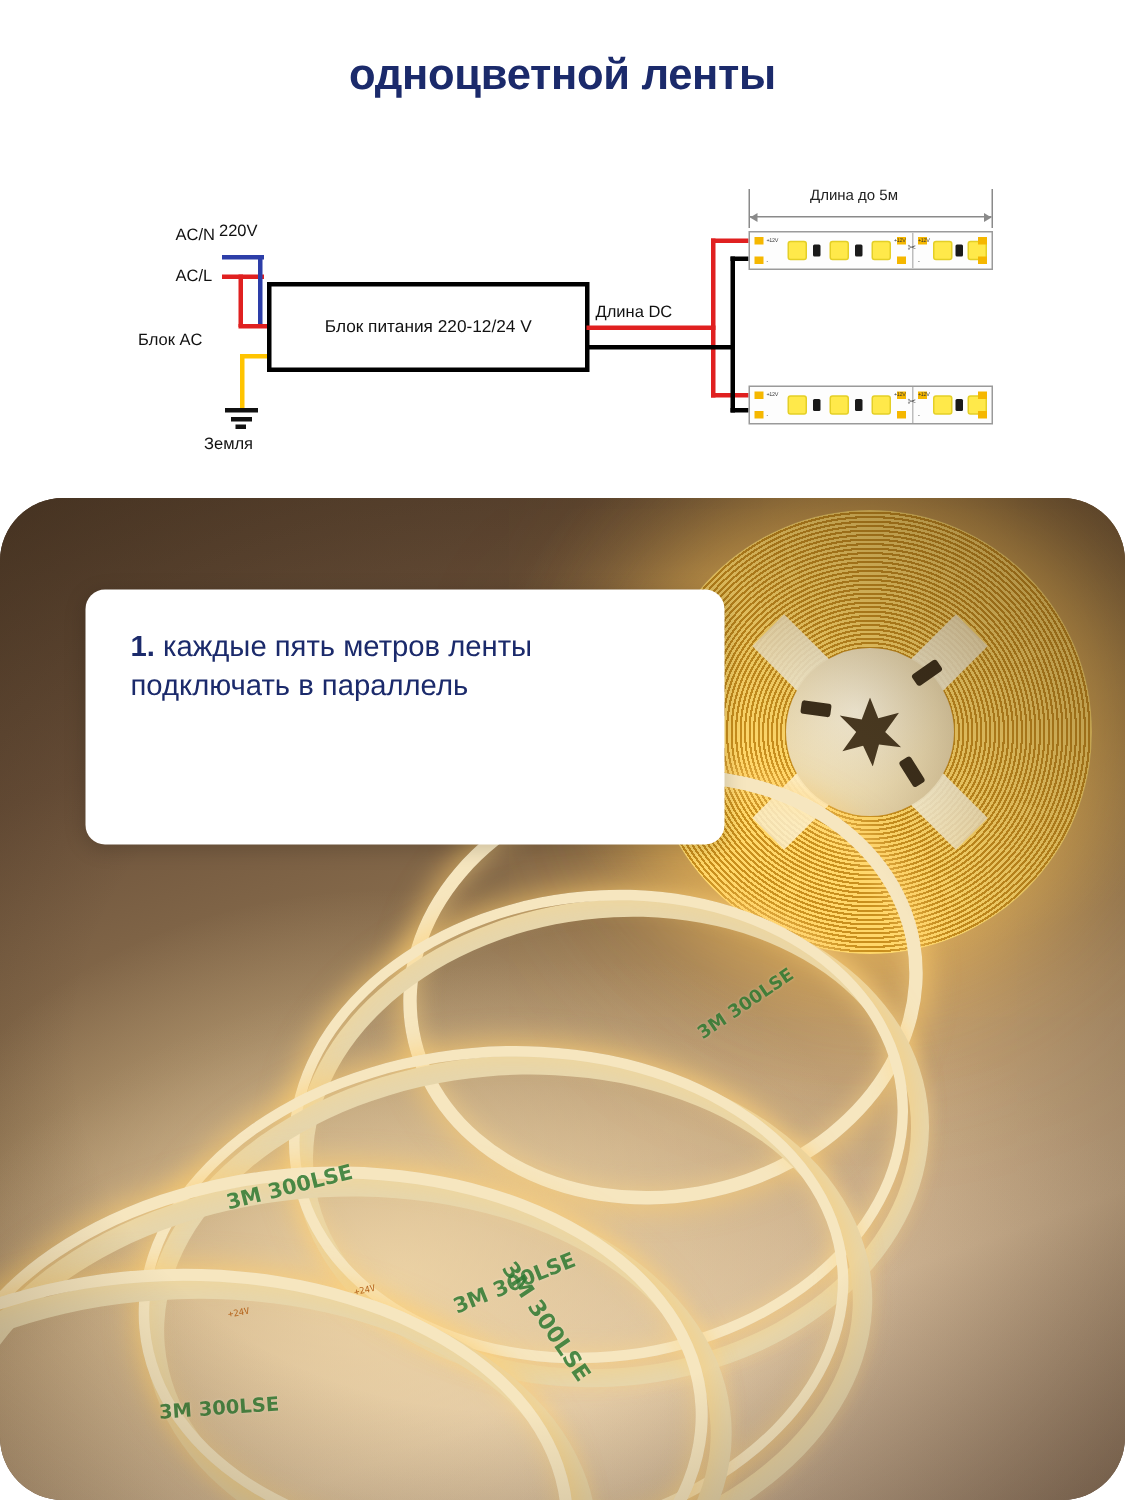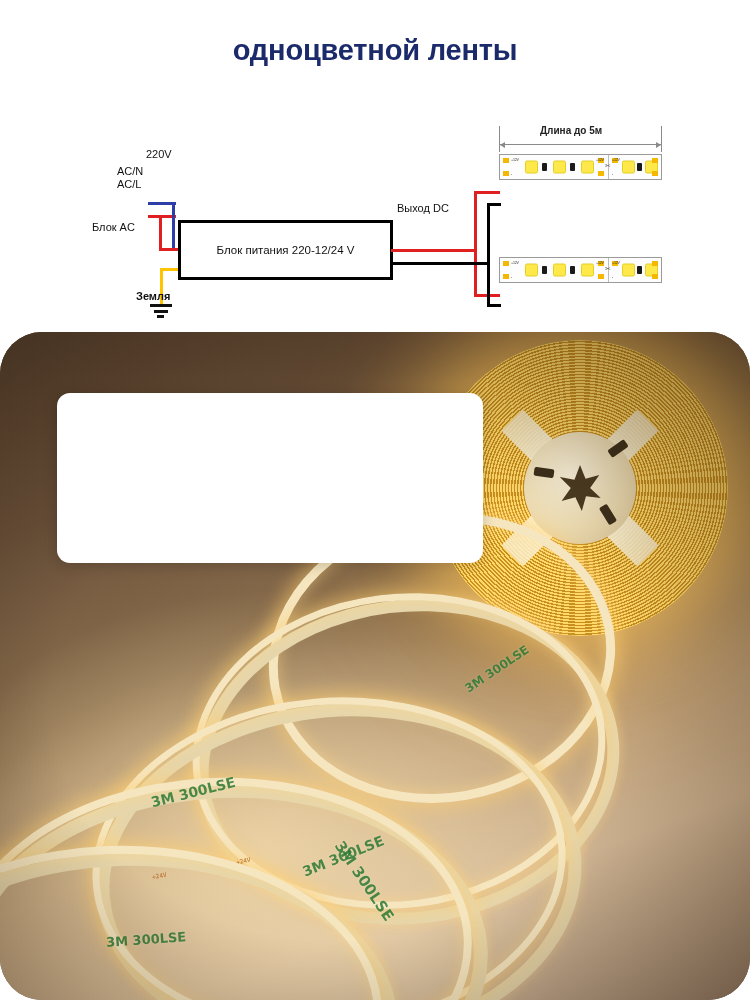--- a/index.html
+++ b/index.html
@@ -13,40 +13,40 @@
   
   .title{
     position:absolute;left:0;top:30px;width:750px;text-align:center;
     color:#1b2a6b;font-weight:bold;font-size:29px;line-height:1.38;
     letter-spacing:-0.2px;
   }
   .title .l2{display:block;}
 
   
   .diagram{position:absolute;left:0;top:112px;width:750px;height:205px;}
-  .dg{position:absolute;margin-top:32px;}
+  .dg{position:absolute;}
 
   
   .psu{
     left:178px;top:76px;width:215px;height:60px;
     border:3px solid #000;background:#fff;box-sizing:border-box;
     display:flex;align-items:center;justify-content:center;
   }
   .psu-label{font-size:11.5px;color:#111;white-space:nowrap;}
 
   
   .w{position:absolute;}
   .red{background:#e02020;}
   .blue{background:#2d3ea8;}
   .black{background:#000;}
   .yellow{background:#ffc400;}
 
   
   .lab{position:absolute;font-size:11px;color:#111;white-space:nowrap;}
-  .lab-b{font-weight:bold;}
+  .lab-b{font-weight:normal;}
 
   
   .strip{
     position:absolute;height:26px;background:#fdfdfd;
     border:1.5px solid #9a9a9a;box-sizing:border-box;overflow:hidden;
   }
   .strip .led{
     position:absolute;top:50%;transform:translateY(-50%);
     width:11px;height:11px;border-radius:2px;background:#ffe94a;
     border:1px solid #e4cf26;
@@ -68,21 +68,21 @@
     position:absolute;top:0;bottom:0;width:1px;background:#bdbdbd;
   }
   .strip .scis{position:absolute;top:7px;font-size:7px;color:#555;line-height:1;}
 
   
   .dimline{position:absolute;height:1px;background:#8a8a8a;}
   .dimtick{position:absolute;width:1px;background:#8a8a8a;}
   .arrowL,.arrowR{position:absolute;width:0;height:0;border-top:3px solid transparent;border-bottom:3px solid transparent;}
   .arrowL{border-right:5px solid #8a8a8a;}
   .arrowR{border-left:5px solid #8a8a8a;}
-  .dimlabel{position:absolute;font-size:10px;color:#222;white-space:nowrap;font-weight:bold;}
+  .dimlabel{position:absolute;font-size:10px;color:#222;white-space:nowrap;}
 
   
   .gnd1,.gnd2,.gnd3{position:absolute;background:#111;}
   .gnd1{width:22px;height:3px;}
   .gnd2{width:14px;height:2.5px;}
   .gnd3{width:7px;height:2.5px;}
 
   
   .stub{position:absolute;height:2.5px;}
 
@@ -192,21 +192,21 @@
 <div class="page">
 
   <div class="title">
     <span class="l2">одноцветной ленты</span>
   </div>
 
   <div class="diagram">
 
     <div class="lab" style="left:146px;top:36px;">220V</div>
 
-    <div class="lab" style="left:117px;top:53px;">AC/N</div>
+    <div class="lab" style="left:117px;top:39px;">AC/N</div>
     <div class="lab" style="left:117px;top:66px;">AC/L</div>
 
     <div class="dg stub blue" style="left:148px;top:58px;width:28px;"></div>
     <div class="dg stub red" style="left:148px;top:71px;width:28px;"></div>
 
     <div class="dg w blue" style="left:172px;top:58px;width:3px;height:48px;"></div>
     <div class="dg w red" style="left:159px;top:71px;width:3px;height:35px;"></div>
 
     <div class="dg w red" style="left:159px;top:104px;width:22px;height:3px;"></div>
 
@@ -217,21 +217,21 @@
     <div class="dg w yellow" style="left:160px;top:124px;width:3px;height:38px;"></div>
     <div class="dg gnd1" style="left:150px;top:160px;"></div>
     <div class="dg gnd2" style="left:154px;top:166px;"></div>
     <div class="dg gnd3" style="left:157px;top:171px;"></div>
     <div class="lab lab-b" style="left:136px;top:178px;">Земля</div>
 
     <div class="dg psu">
       <span class="psu-label">Блок питания 220-12/24 V</span>
     </div>
 
-    <div class="lab" style="left:397px;top:90px;">Выход DC</div>
+    <div class="lab" style="left:397px;top:90px;">Длина DC</div>
 
     <div class="dg w red" style="left:391px;top:105px;width:86px;height:3px;"></div>
     <div class="dg w red" style="left:474px;top:47px;width:3px;height:106px;"></div>
     <div class="dg w red" style="left:474px;top:47px;width:26px;height:3px;"></div>
     <div class="dg w red" style="left:474px;top:150px;width:26px;height:3px;"></div>
 
     <div class="dg w black" style="left:391px;top:118px;width:99px;height:3px;"></div>
     <div class="dg w black" style="left:487px;top:59px;width:3px;height:104px;"></div>
     <div class="dg w black" style="left:487px;top:59px;width:14px;height:3px;"></div>
     <div class="dg w black" style="left:487px;top:160px;width:14px;height:3px;"></div>
@@ -339,15 +339,16 @@
     <div class="tape-txt" style="left:106px;top:600px;transform:rotate(-4deg);font-size:13px;">3M 300LSE</div>
 
     <div class="vlab" style="left:152px;top:540px;transform:rotate(-10deg);">+24V</div>
     <div class="vlab" style="left:236px;top:525px;transform:rotate(-12deg);">+24V</div>
 
     <div class="vign"></div>
 
   </div>
 
   <div class="card">
+    <p><b>1.</b><span> каждые пять метров ленты подключать в параллель</span></p>
   </div>
 
 </div>
 
 </body></html>

